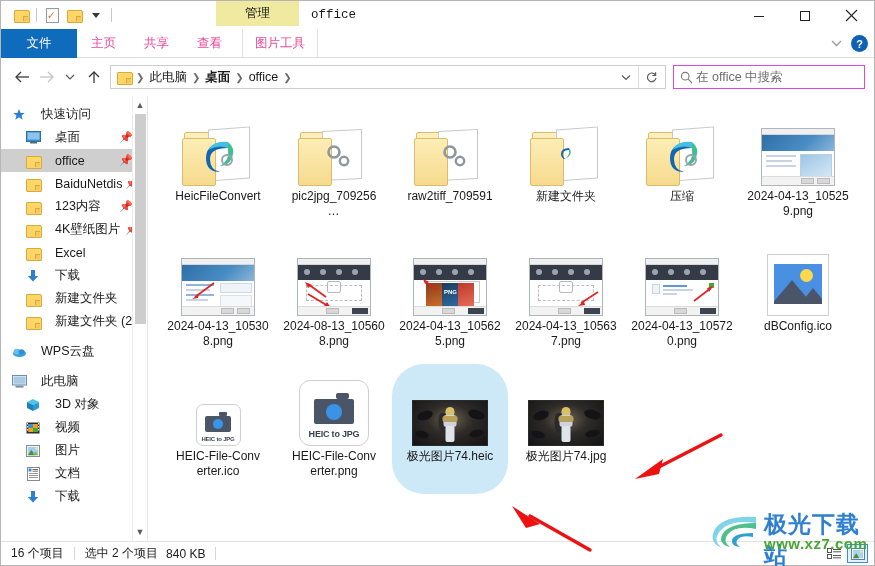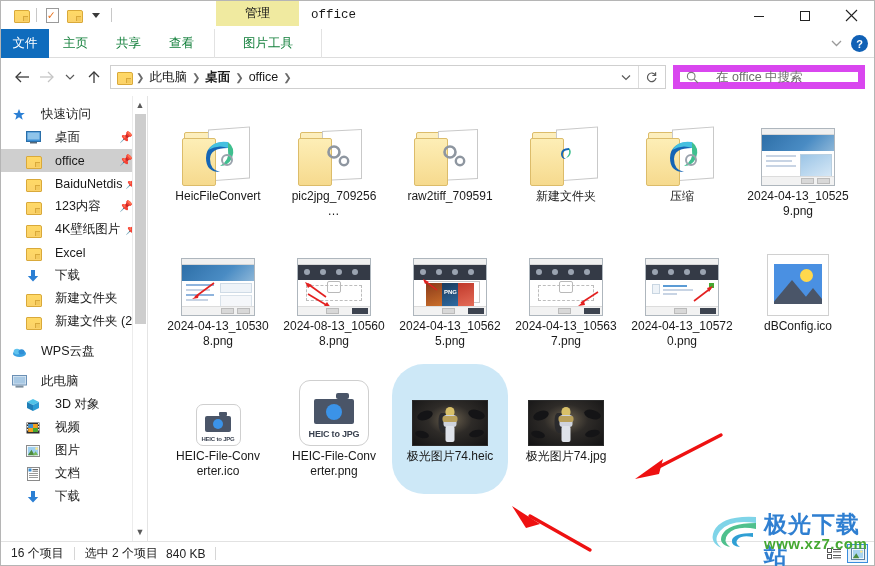--- a/index.html
+++ b/index.html
@@ -62,26 +62,26 @@
   .wbtn svg { display:block; }
 
   
   .ribbon {
     height:29px; display:flex; align-items:stretch; position:relative;
     background:#fff; flex:none;
     border-bottom:1px solid #ddd;
   }
   .rtab {
     display:flex;align-items:center;justify-content:center;
-    padding:0 14px; font-size:12.5px; color:#15803d; height:29px;
-  }
-  .rtab.file { background:#0f6cbd; color:#fff; width:48px; padding:0; }
+    padding:0 14px; font-size:12.5px; color:#ec4899; height:29px;
+  }
+  .rtab.file { background:#0f6cbd; color:#fff; width:76px; padding:0; }
   .rtab.ctx {
     border-left:1px solid #e2e2e2; border-right:1px solid #e2e2e2;
-    margin-left:6px; padding:0 28px;
+    margin-left:6px; padding:0 12px;
   }
   .ribbon-right { position:absolute; right:6px; top:0; height:29px; display:flex; align-items:center; gap:8px; }
   .help-circle {
     width:17px;height:17px;border-radius:50%;background:#1060b5;color:#fff;
     font-size:11px; font-weight:bold; display:flex;align-items:center;justify-content:center;
   }
 
   
   .addrbar {
     height:38px; display:flex; align-items:center; gap:0; padding:0 9px;
@@ -93,22 +93,22 @@
     flex:1; height:24px; border:1px solid #cfcfcf; background:#fff;
     display:flex; align-items:center; padding:0 2px 0 6px; margin-left:4px;
   }
   .crumbs { flex:1; display:flex; align-items:center; gap:0px; font-size:12.5px; }
   .crumb { padding:0 4px; color:#1a1a1a; }
   .crumb.b { font-weight:bold; }
   .crumb-sep { color:#6a6a6a; font-size:10px; padding:0 1px; }
   .addr-ctl { width:24px;height:22px;display:flex;align-items:center;justify-content:center;color:#555; }
   .addr-div { width:1px;height:22px;background:#dcdcdc; }
   .searchbox {
-    width:192px; height:24px; border:7px solid #d946ef; background:#fff; margin-left:7px;
-    display:flex; align-items:center; padding:0 6px; gap:17px;
+    width:192px; height:24px; border:1px solid #d946ef; background:#fff; margin-left:7px;
+    display:flex; align-items:center; padding:0 6px; gap:3px;
   }
   .search-ph { font-size:12.5px; color:#6d6d6d; }
 
   
   .bodyrow { flex:1; display:flex; min-height:0; }
   .navpane {
     width:147px; flex:none; background:#fff; position:relative;
     border-right:1px solid #e4e4e4;
     padding-top:7px;
     overflow:hidden;

